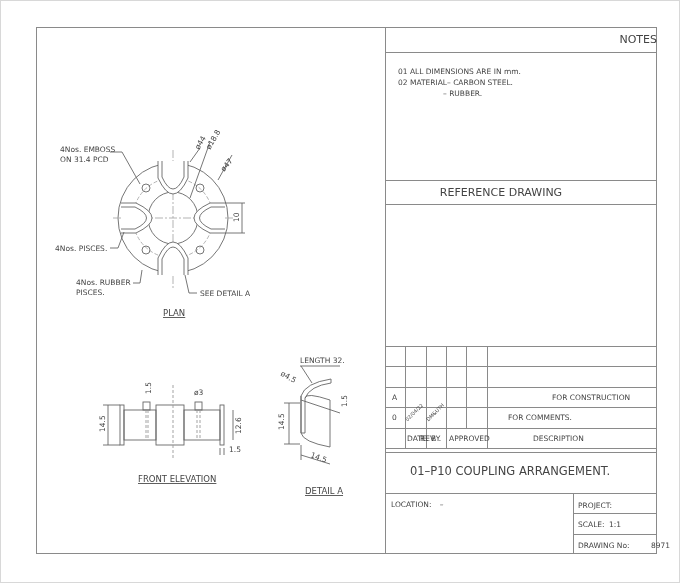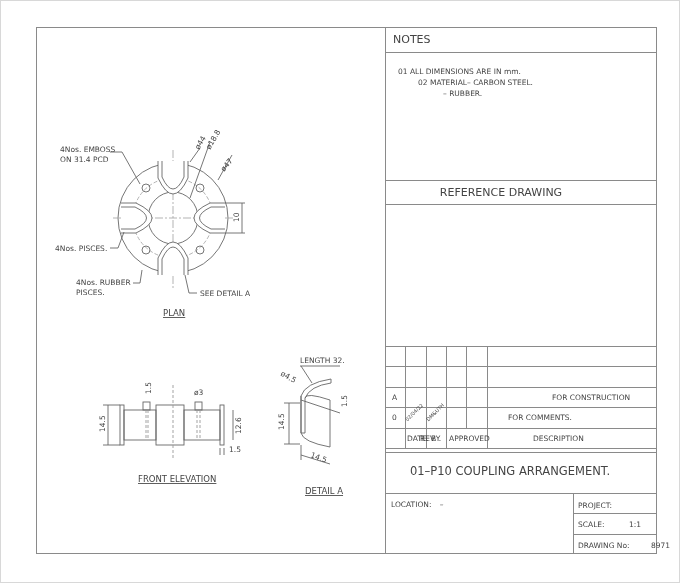--- a/index.html
+++ b/index.html
@@ -129,23 +129,23 @@
   <g font-size="7.5">
     <text x="300" y="363">LENGTH  32.</text>
     <text transform="translate(280,375) rotate(30)">ø4.5</text>
     <text transform="translate(347,407) rotate(-90)">1.5</text>
     <text transform="translate(284,430) rotate(-90)">14.5</text>
     <text transform="translate(310,457) rotate(20)">14.5</text>
     <text x="305" y="494" font-size="8.5" text-decoration="underline">DETAIL  A</text>
   </g>
 </svg>
 
-<div class="tb" style="left:385px;top:33px;width:272px;text-align:left;font-size:11px;margin-left:8px;">NOTES</div>
+<div class="tb" style="left:385px;top:33px;width:272px;text-align:right;font-size:11px;">NOTES</div>
 <div class="tb" style="left:398px;top:67px;font-size:7.5px;">01 ALL DIMENSIONS ARE IN mm.</div>
-<div class="tb" style="left:398px;top:78px;font-size:7.5px;margin-left:20px;">02 MATERIAL– CARBON STEEL.</div>
+<div class="tb" style="left:398px;top:78px;font-size:7.5px;">02 MATERIAL– CARBON STEEL.</div>
 <div class="tb" style="left:443px;top:89px;font-size:7.5px;">– RUBBER.</div>
 
 <div class="tb" style="left:385px;top:186px;width:232px;text-align:center;font-size:11px;">REFERENCE DRAWING</div>
 
 <div class="tb" style="left:392px;top:393px;font-size:7.5px;">A</div>
 <div class="tb" style="left:508px;top:393px;font-size:7.5px;padding-left:44px;">FOR  CONSTRUCTION</div>
 <div class="tb" style="left:392px;top:413px;font-size:7.5px;">0</div>
 <div class="tb" style="left:404px;top:418px;font-size:5px;transform:rotate(-45deg);transform-origin:left top;">02/04/22</div>
 <div class="tb" style="left:425px;top:418px;font-size:5px;transform:rotate(-45deg);transform-origin:left top;">DM&amp;UTH</div>
 <div class="tb" style="left:508px;top:413px;font-size:7.5px;">FOR  COMMENTS.</div>
@@ -158,18 +158,18 @@
 
 <div class="tb" style="left:385px;top:464px;width:250px;text-align:center;font-size:11.5px;">01–P10  COUPLING  ARRANGEMENT.</div>
 
 <div class="tb" style="left:391px;top:500px;font-size:7.5px;">
   <span>LOCATION:</span>
   <span style="margin-left:6px">–</span>
 </div>
 <div class="tb" style="left:578px;top:501px;font-size:7.5px;">PROJECT:</div>
 <div class="tb" style="left:578px;top:520px;font-size:7.5px;">
   <span>SCALE:</span>
-  <span style="margin-left:22px">1:1</span>
+  <span style="margin-left:2px">1:1</span>
 </div>
 <div class="tb" style="left:578px;top:541px;font-size:7.5px;">
   <span>DRAWING  No:</span>
   <span style="margin-left:19px">8971</span>
 </div>
 
 </body></html>

